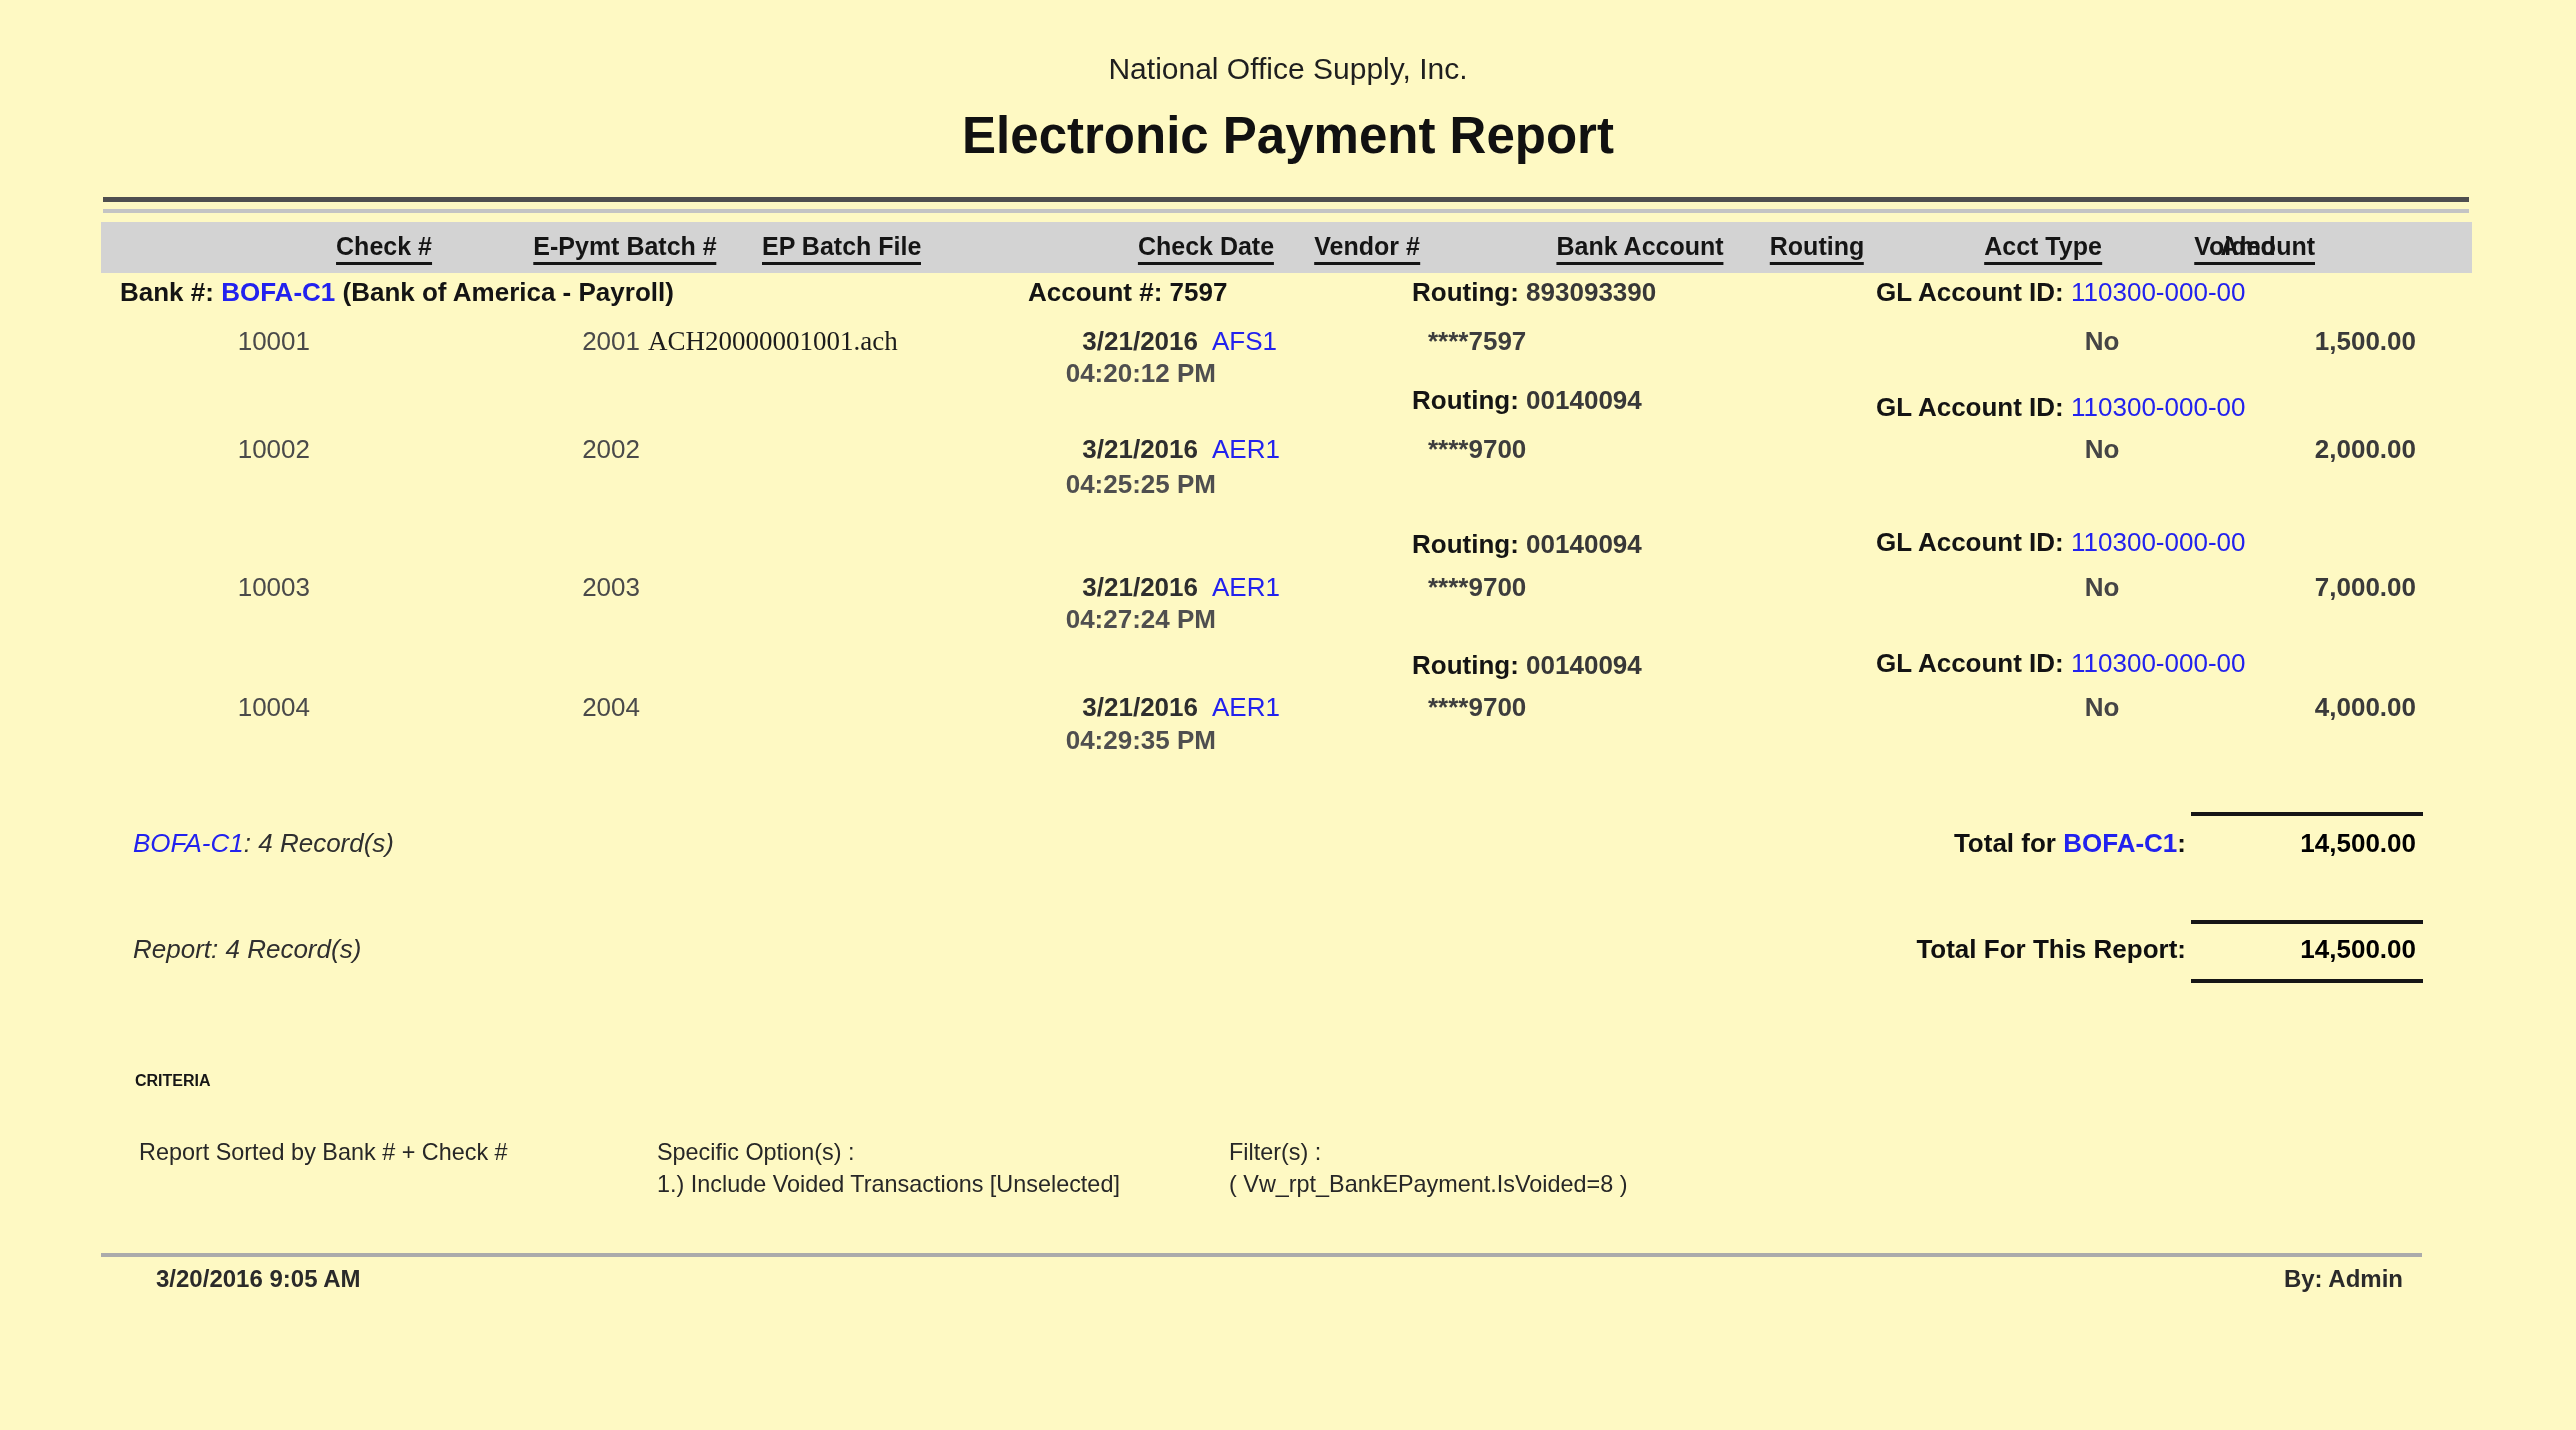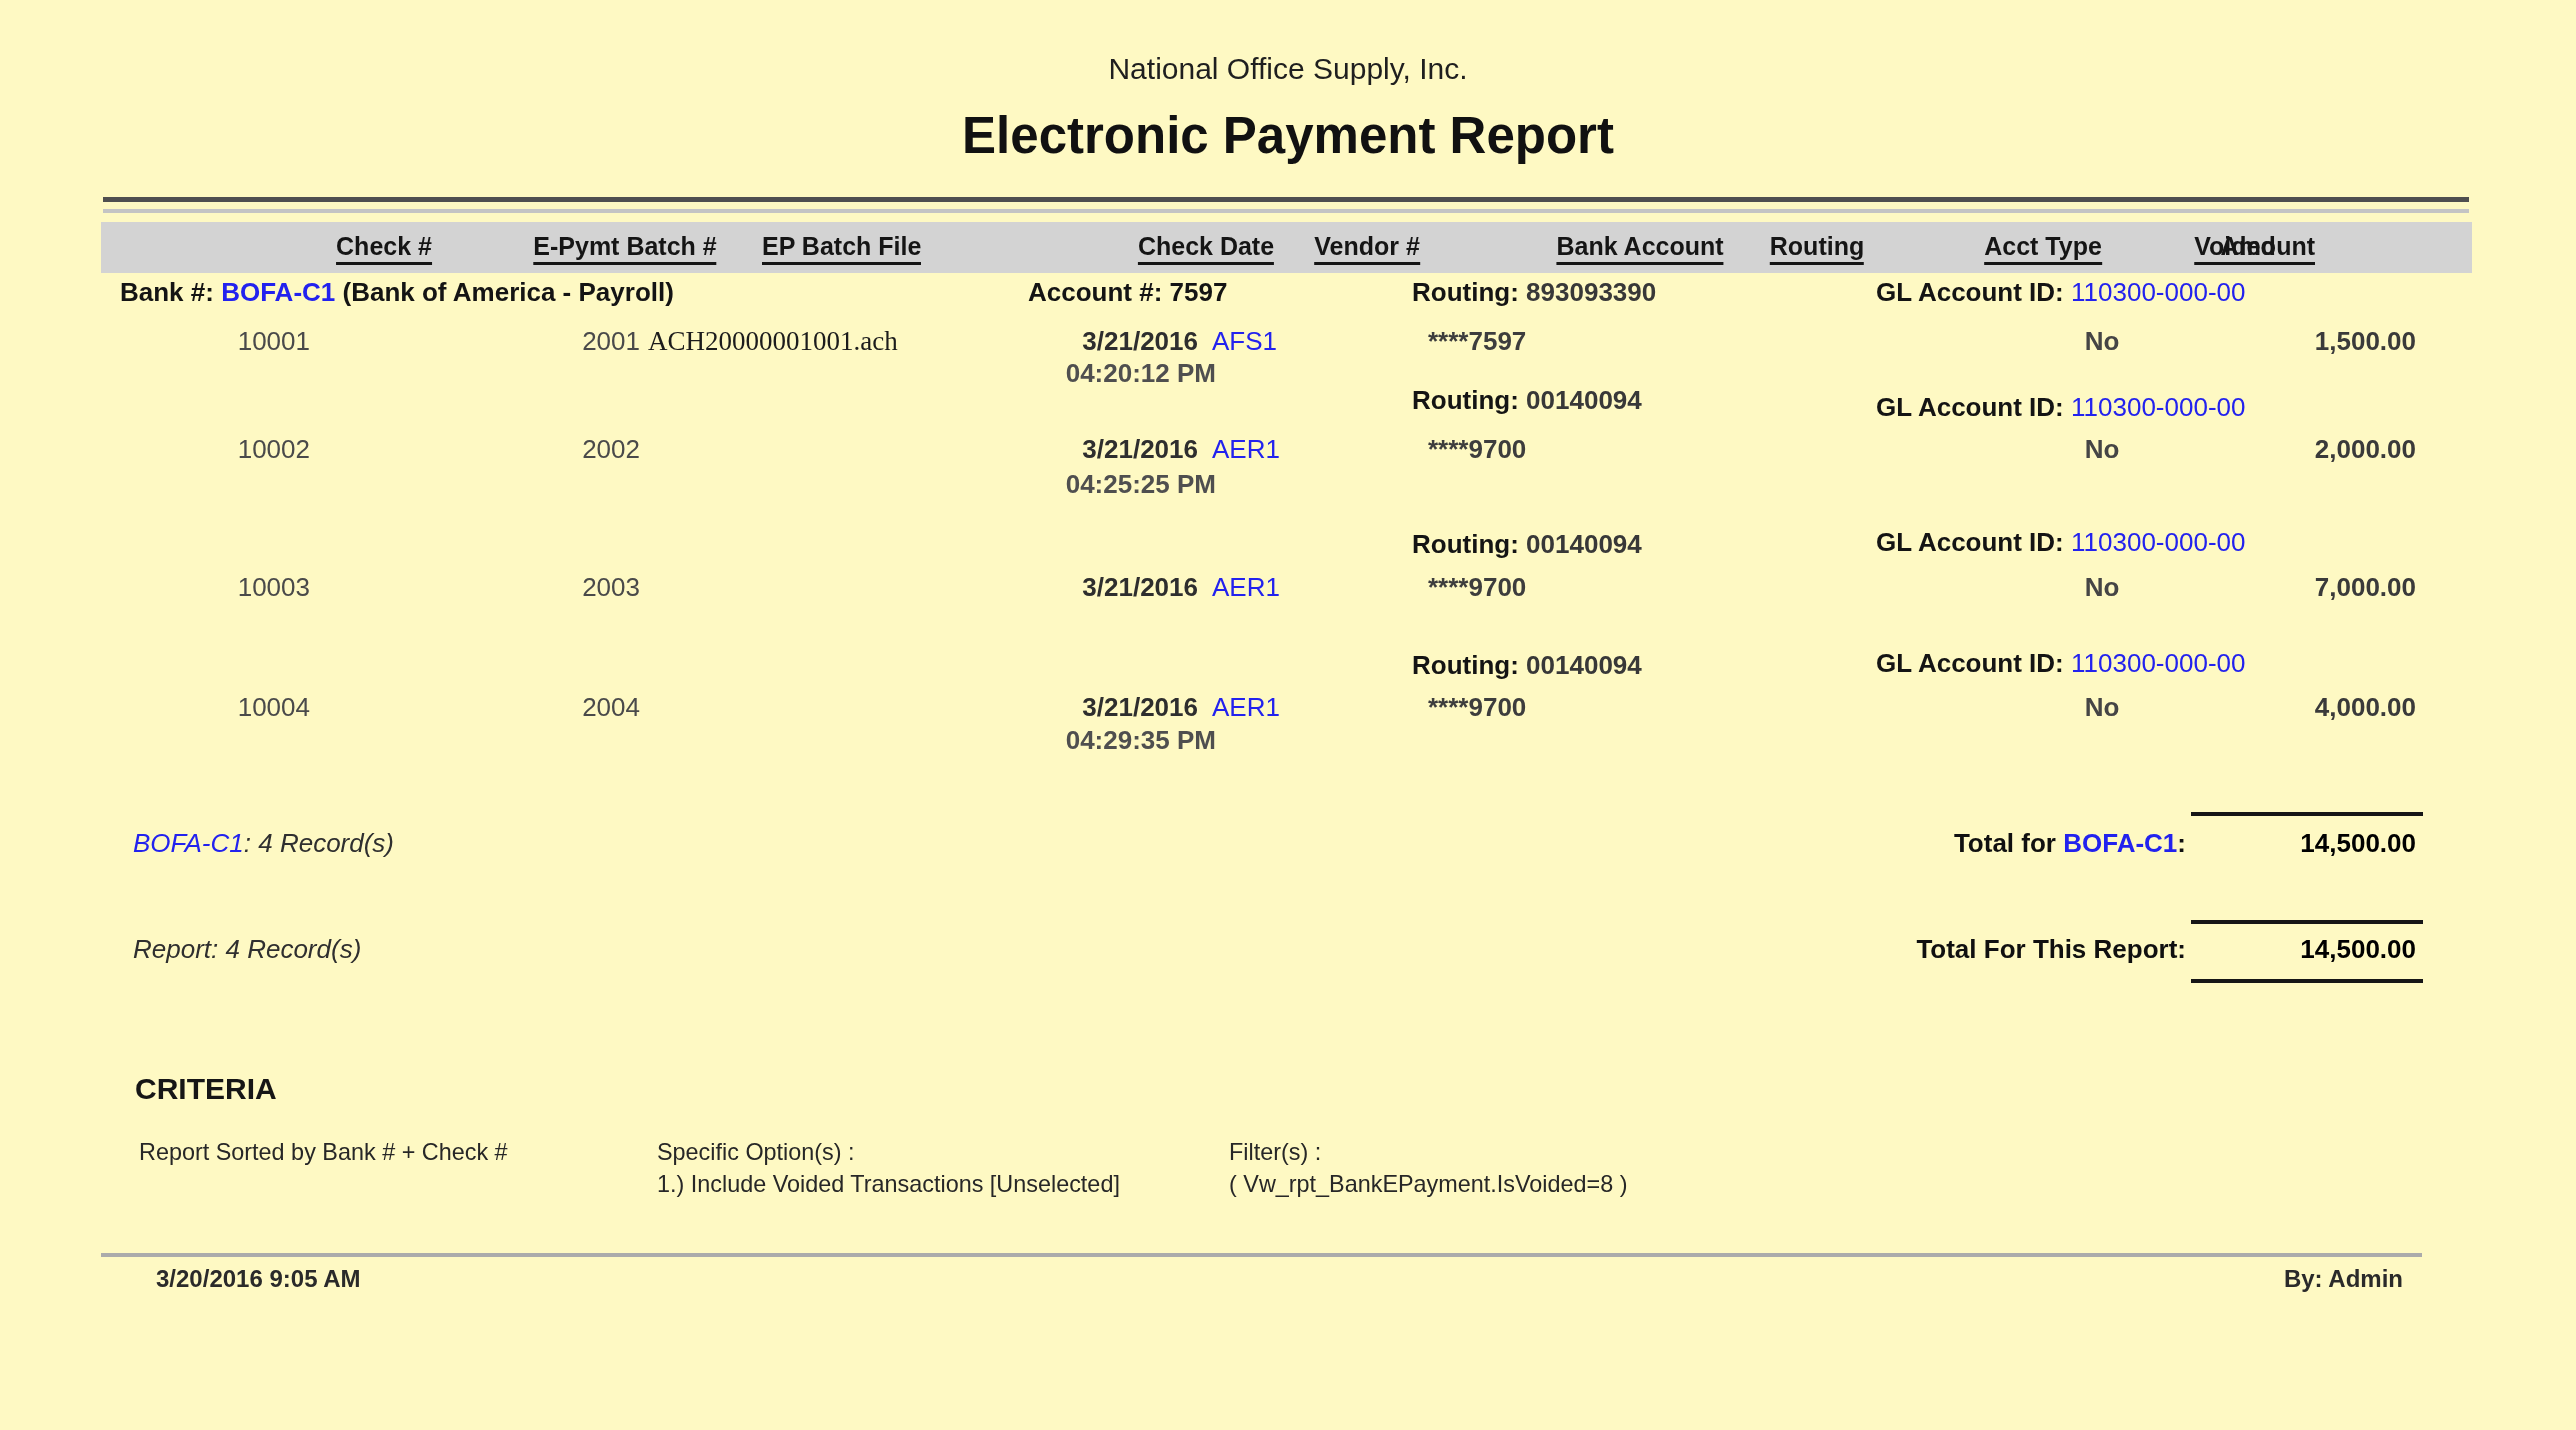--- a/index.html
+++ b/index.html
@@ -32,21 +32,21 @@
   .time { color:#4f4f4f; font-weight:700;text-align:center; }
   .amt  { color:#3a3a3a; font-weight:700; }
   .vd   { color:#454545; font-weight:700; transform:translateX(-50%); }
   .acct { color:#3d3d3d; font-weight:700; }
   .rv   { color:#383838; font-weight:700; }
   .file { font-family:"Liberation Serif", serif; font-size:27px; color:#1c1c1c; }
   .it   { font-style:italic; color:#2f2f2f; }
   .totlabel { font-weight:700; color:#101010; }
   .totval   { font-weight:700; color:#000; }
   .trule { position:absolute; left:2191px; width:232px; height:3.6px; background:#161616; }
-  .crit-h { font-size:30px; font-weight:700; color:#161616; }
+  .crit-h { font-size:16px; font-weight:700; color:#161616; }
   .crit   { font-size:23.4px; color:#272727; }
   .foot   { font-size:24px; font-weight:700; color:#2a2a2a;margin-left:24px; }
   .footrule { top:1253px; left:101px; width:2321px; height:3.6px; background:#ababab; }
 </style>
 </head>
 <body>
 
 <div class="page">
 
   <div class="abs center company">National Office Supply, Inc.</div>
@@ -114,20 +114,23 @@
 
   <div class="line" style="top:572px">
     <span class="t val" style="right:2266px">10003</span>
     <span class="t val" style="right:1936px">2003</span>
     <span class="t date" style="right:1378px">3/21/2016</span>
     <span class="t blue" style="left:1212px">AER1</span>
     <span class="t acct" style="left:1428px">****9700</span>
     <span class="t vd" style="left:2102px">No</span>
     <span class="t amt" style="right:160px">7,000.00</span>
   </div>
+  <div class="line" style="top:604px">
+    <span class="t time" style="right:1360px">04:27:24 PM</span>
+  </div>
 
   <div class="line" style="top:650px">
     <span class="t" style="left:1412px"><span class="b">Routing:</span>&nbsp;<span class="rv">00140094</span></span>
     <span class="t" style="left:1876px; top:-1.8px"><span class="b">GL Account ID:</span>&nbsp;<span class="blue">110300-000-00</span></span>
   </div>
 
   <div class="line" style="top:692px">
     <span class="t val" style="right:2266px">10004</span>
     <span class="t val" style="right:1936px">2004</span>
     <span class="t date" style="right:1378px">3/21/2016</span>

